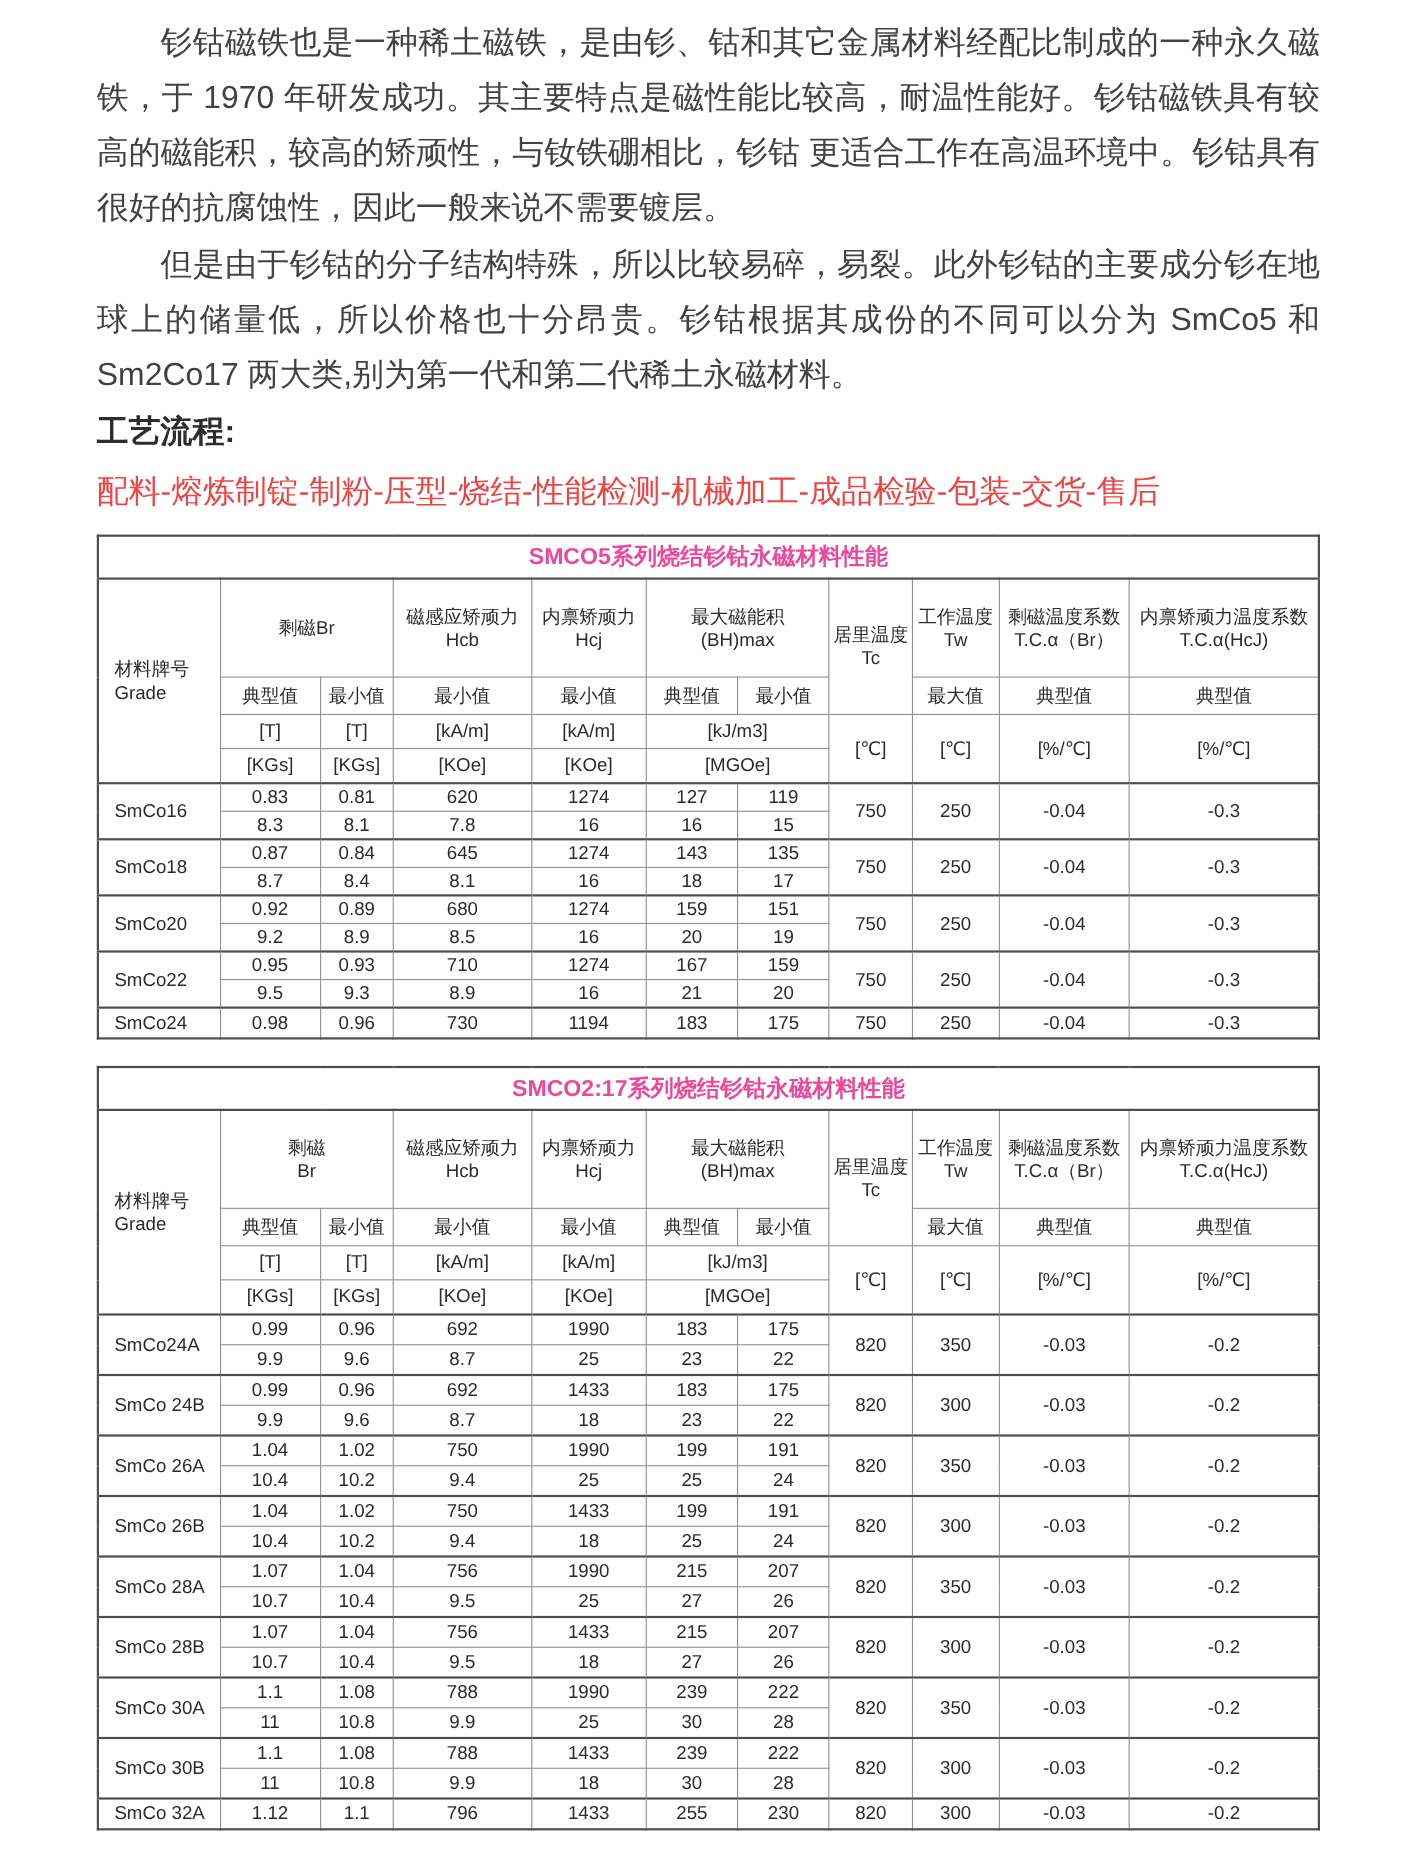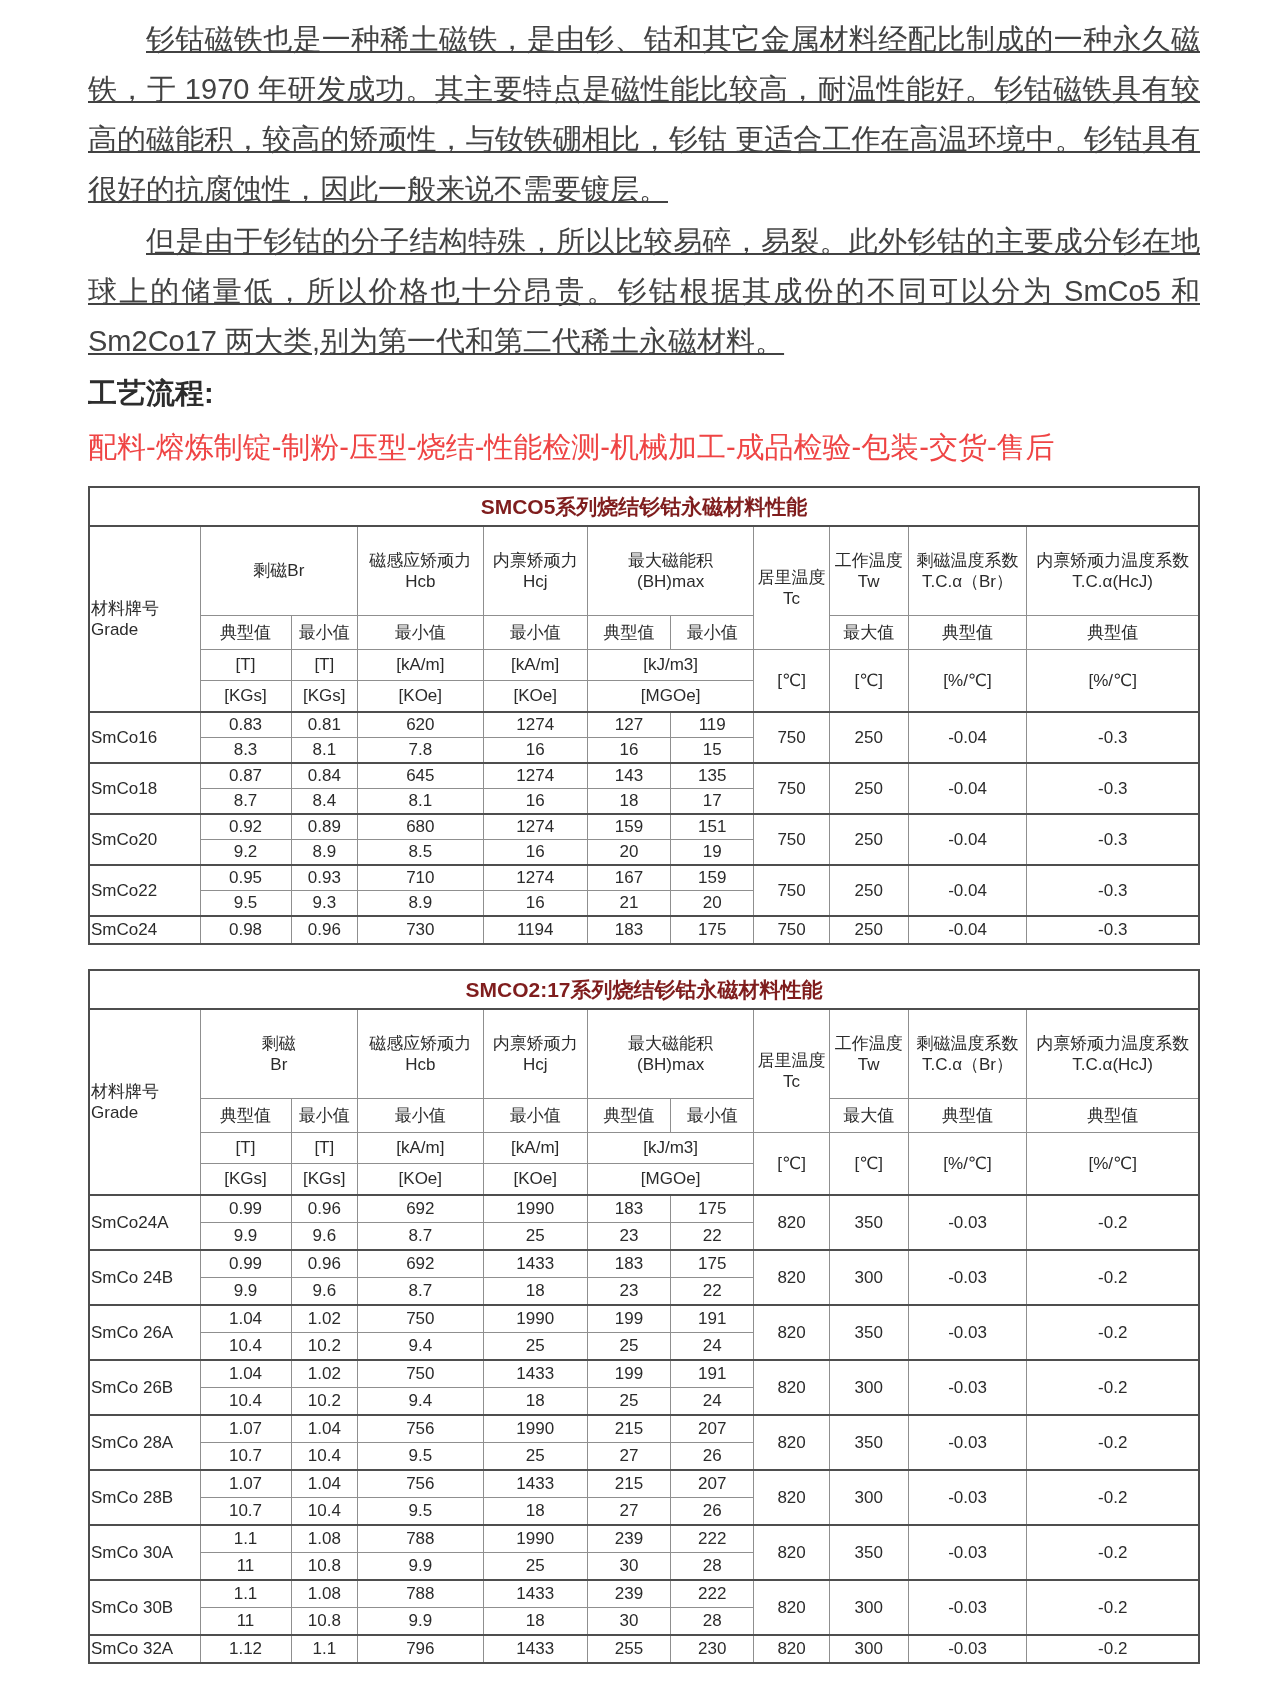--- a/index.html
+++ b/index.html
@@ -10,48 +10,48 @@
   }
   .page { padding:14px 87px 0 88px; }
 
   .h-sec {
     font-size:29px; font-weight:bold; color:#2d2d2d;
     line-height:42px; margin:0 0 10px 0;
   }
   .h-sec.second { margin-top:6px; }
   .para {
     font-size:29px; color:#424242; line-height:50px;
-    text-align:justify; text-indent:58px; margin:0 0 2px 0;text-decoration:underline;
+    text-align:justify; text-indent:58px; margin:0 0 2px 0;
   }
   .process-line {
     font-size:29px; color:#ef4444; line-height:46px;
     margin:4px 0 16px 0; white-space:nowrap;
   }
 
   table.ptab {
     width:100%; border-collapse:collapse; table-layout:fixed;
     border:2px solid #4e4e4e;
   }
   .tbl-wrap { margin-bottom:24px; }
   table.ptab th, table.ptab td {
     border:1px solid #8f8f8f; padding:0;
     text-align:center; vertical-align:middle;
     font-weight:normal; white-space:pre-line; overflow:hidden;
     font-size:17px; color:#2b2b2b; line-height:1.25;
   }
   table.ptab tr.row-title th {
-    font-size:21px; font-weight:bold; color:#7f1d1d;
+    font-size:21px; font-weight:bold; color:#ec4899;
     height:37px; border-bottom:2px solid #4e4e4e; line-height:37px;
   }
   table.ptab tr.ha th { height:88px; }
   table.ptab tr.hb th { height:33px; }
   table.ptab tr.hc th { height:30px; }
   table.ptab tr.hd th { height:30px; }
   table.ptab th.gcell, table.ptab td.gcell {
-    text-align:left; padding-left:1px;
+    text-align:left; padding-left:14px;
   }
   table.ptab tr.gtop td { border-top:2px solid #4e4e4e; }
   .t1 tr.gtop td, .t1 tr.gsub td { height:24px; }
   .t1 tr.single td { height:26px;margin-left:36px; }
   .t2 tr.gtop td, .t2 tr.gsub td { height:26px; }
 </style>
 </head>
 <body>
 
 <div class="page">

